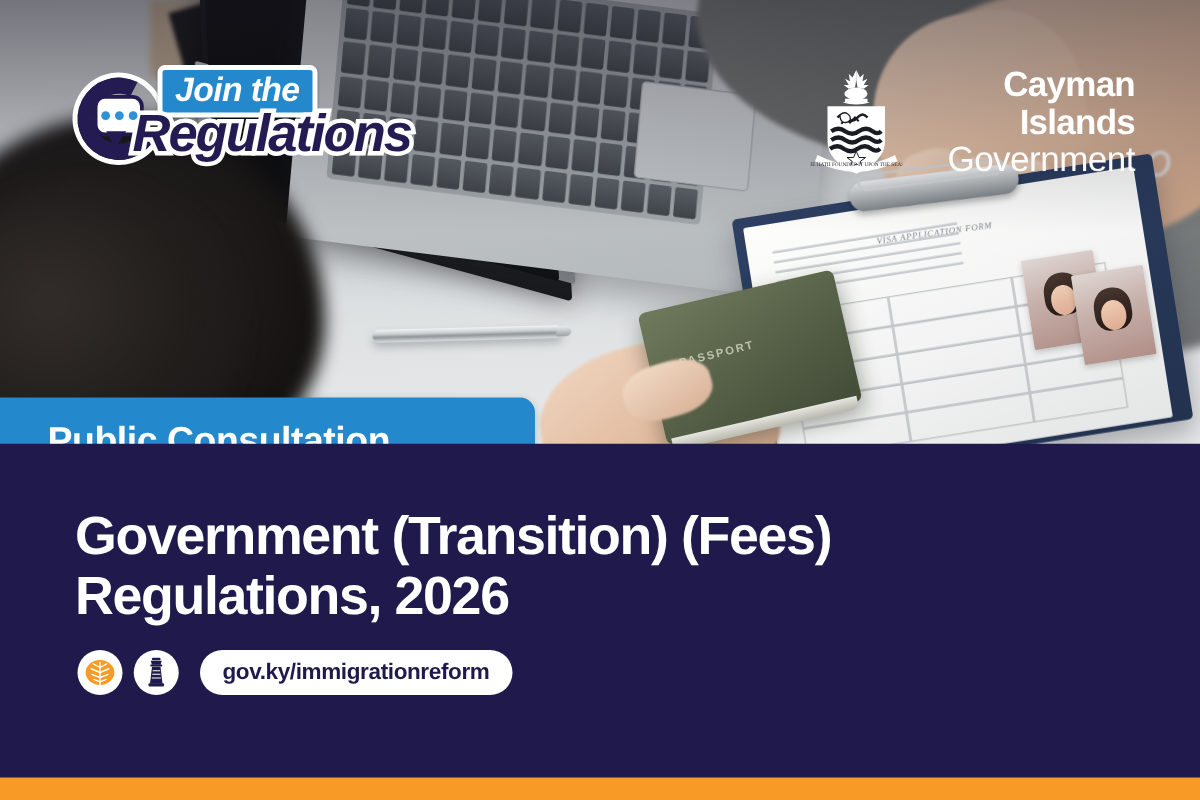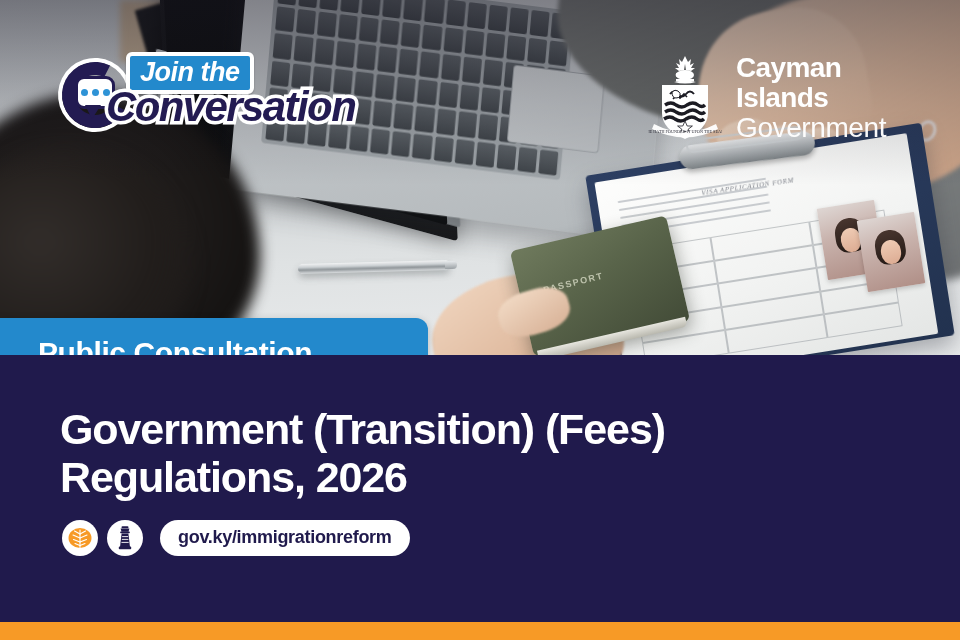--- a/index.html
+++ b/index.html
@@ -276,21 +276,21 @@
   .conv {
     position:absolute; left:48px; top:34px;
     font-size:42px; font-weight:bold; font-style:italic; color:#231B52;
     letter-spacing:-1.6px; line-height:1;
     -webkit-text-stroke:7px #fff; paint-order:stroke fill;
   }
 
   
   .cig { position:absolute; left:648px; top:52px; width:260px; height:92px; display:flex; align-items:center; gap:14px; }
   .crest { width:74px; height:88px; flex:0 0 auto; }
-  .cig-txt { color:#fff; line-height:1.06; }
+  .cig-txt { color:#fff; line-height:1.06;text-align:right; }
   .cig-txt .l1 { font-size:28px; font-weight:bold; letter-spacing:-.6px; }
   .cig-txt .l2 { font-size:28px; font-weight:300; letter-spacing:-.4px; opacity:.97; }
 
   
   .pc-banner {
     position:absolute; left:0; top:318px; width:428px; height:69px;
     background:#2389CC; border-radius:0 12px 12px 0;
     display:flex; align-items:center;
     box-shadow:0 2px 8px rgba(0,0,0,.2);
   }
@@ -499,21 +499,21 @@
       <div class="bubble-c"></div>
       <div class="bubble-in">
         <i class="dot"></i>
         <i class="dot"></i>
         <i class="dot"></i>
       </div>
     </div>
     <div class="join-box">
       <span>Join the</span>
     </div>
-    <div class="conv">Conversation</div>
+    <div class="conv">Regulations</div>
   </div>
 
   <div class="cig">
     <svg class="crest" viewBox="0 0 74 88">
       <g fill="#ffffff">
 
         <path d="M37 2 L34 8 L31 5 L32 11 L28 9 L31 14 L27 14 L31 17 L36 16 L37 10 Z"></path>
         <path d="M37 2 L40 8 L43 5 L42 11 L46 9 L43 14 L47 14 L43 17 L38 16 L37 10 Z"></path>
         <ellipse cx="37" cy="21" rx="9" ry="5"></ellipse>
         <circle cx="30" cy="21" r="2.4"></circle>

